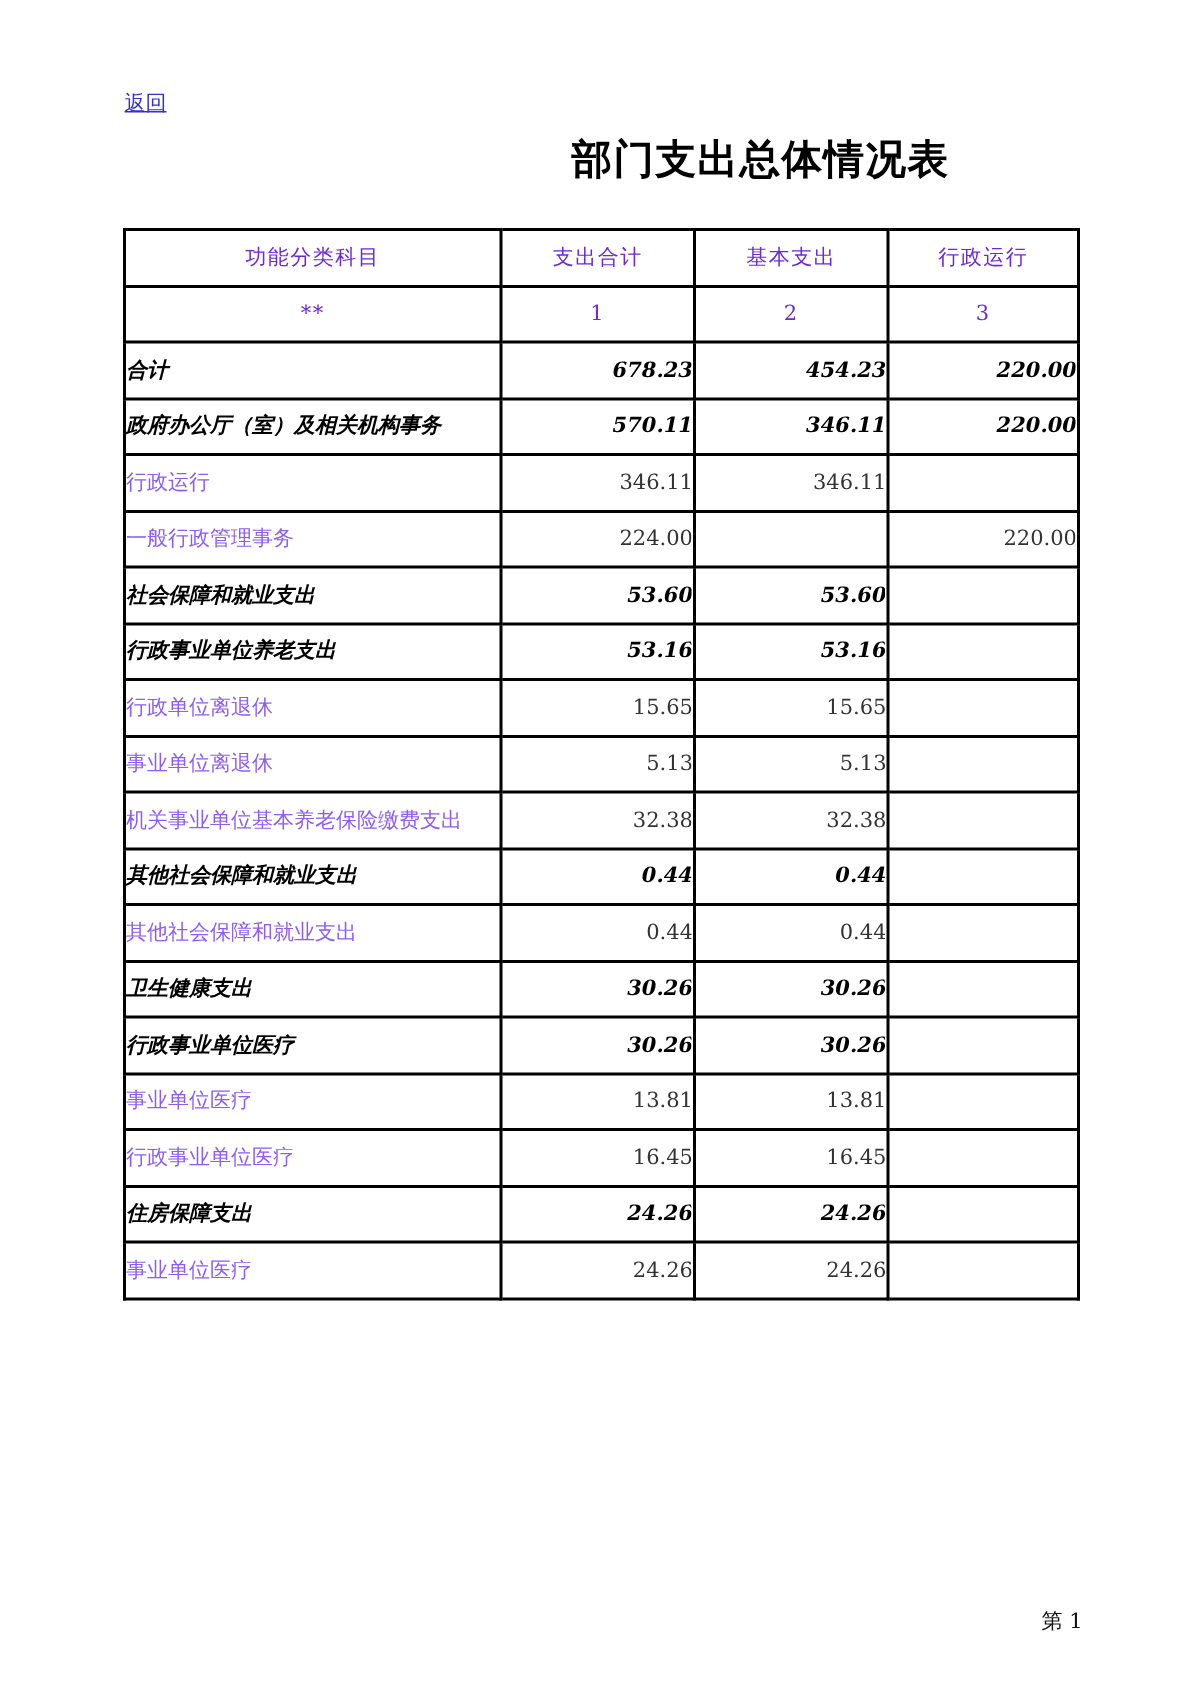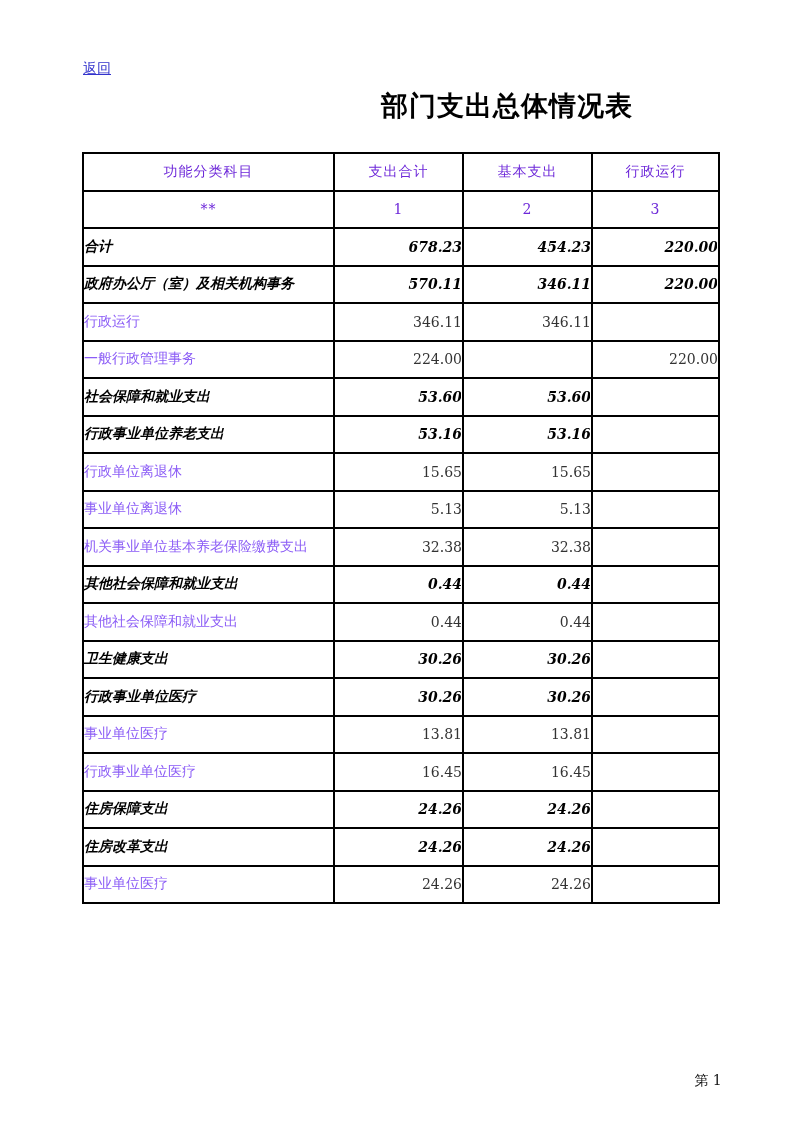--- a/index.html
+++ b/index.html
@@ -214,26 +214,20 @@
             <td class="num">16.45</td>
             <td class="num"></td>
           </tr>
           <tr>
             <td class="label lvl1 b">住房保障支出</td>
             <td class="num b">24.26</td>
             <td class="num b">24.26</td>
             <td class="num b"></td>
           </tr>
           <tr>
-            <td class="label lvl2 b">住房改革支出</td>
-            <td class="num b">24.26</td>
-            <td class="num b">24.26</td>
-            <td class="num b"></td>
-          </tr>
-          <tr>
             <td class="label lvl3">事业单位医疗</td>
             <td class="num">24.26</td>
             <td class="num">24.26</td>
             <td class="num"></td>
           </tr>
         </tbody>
     </table>
   </div>
 
   <div class="page-footer">第 1 页，共 1 页</div>

